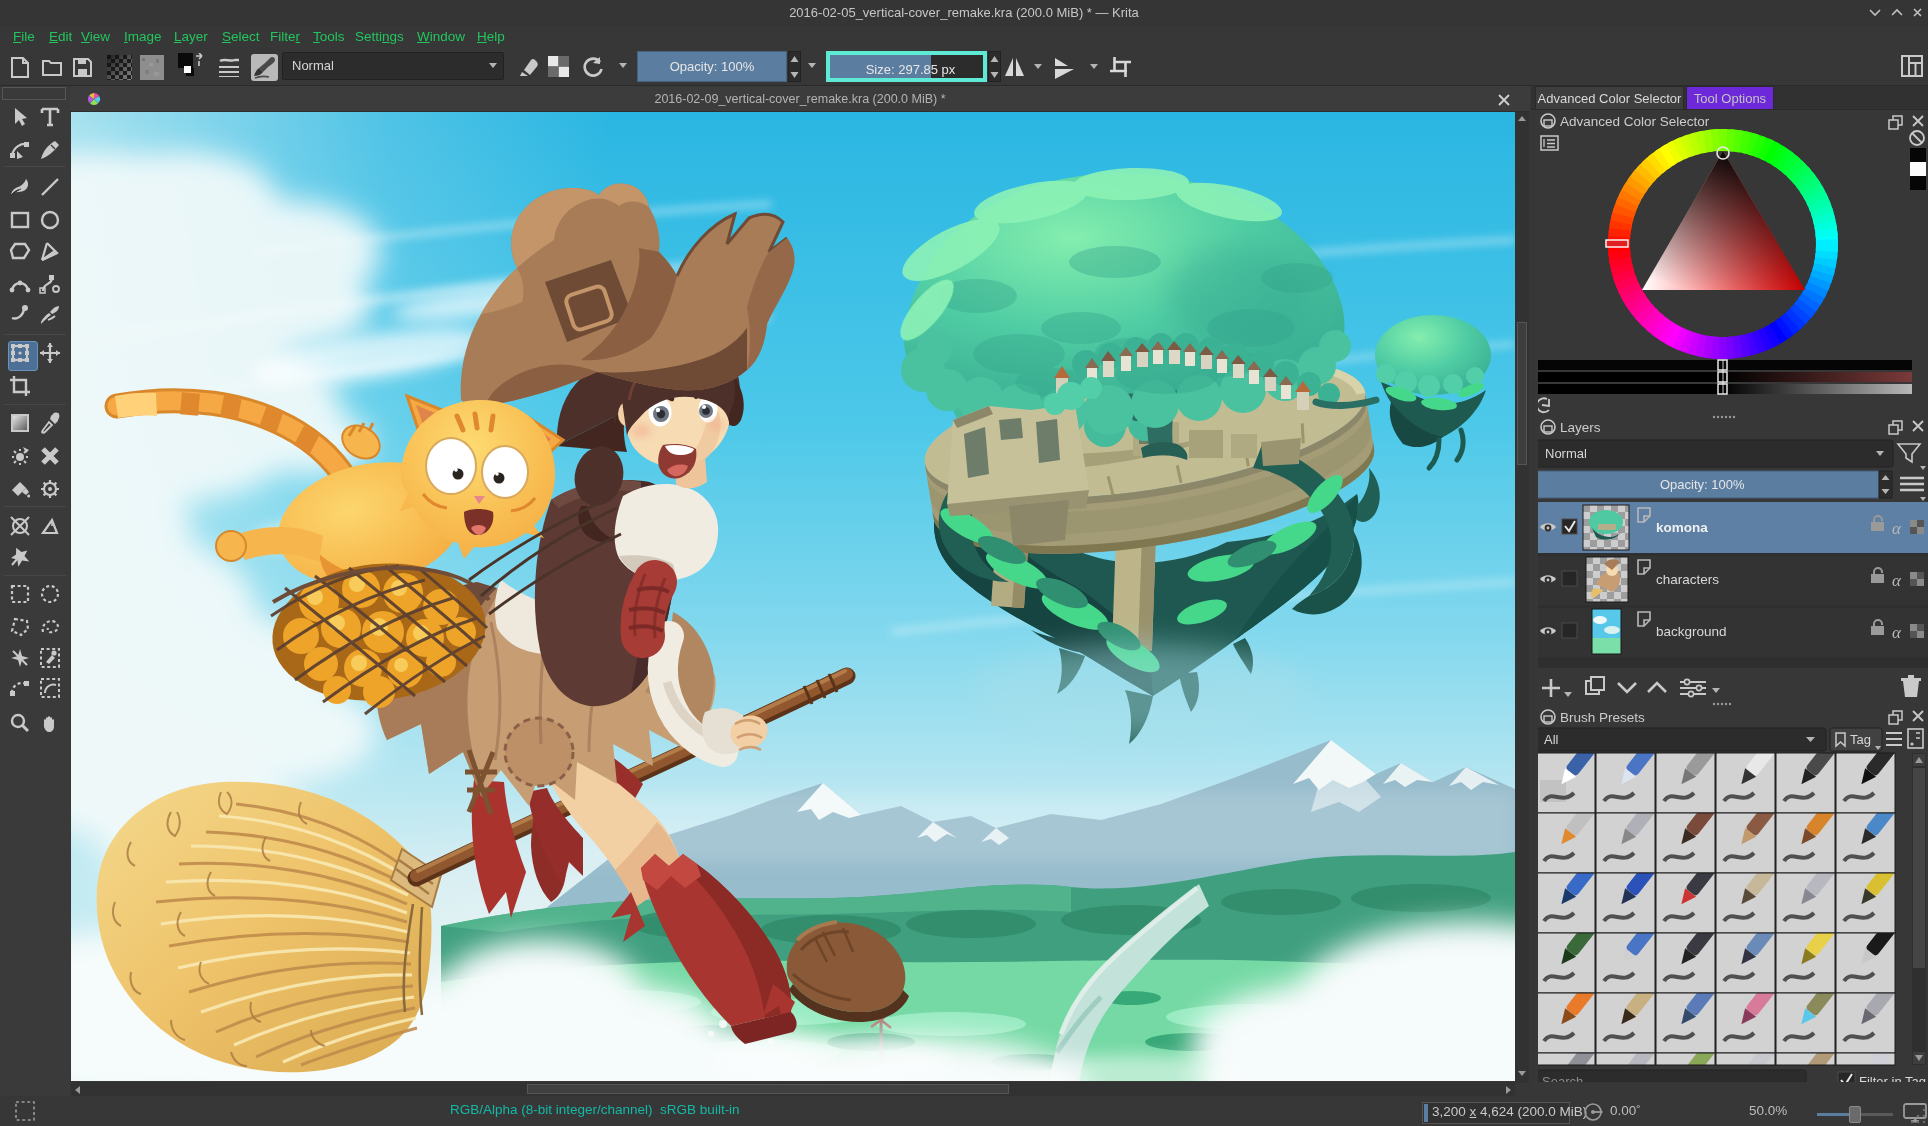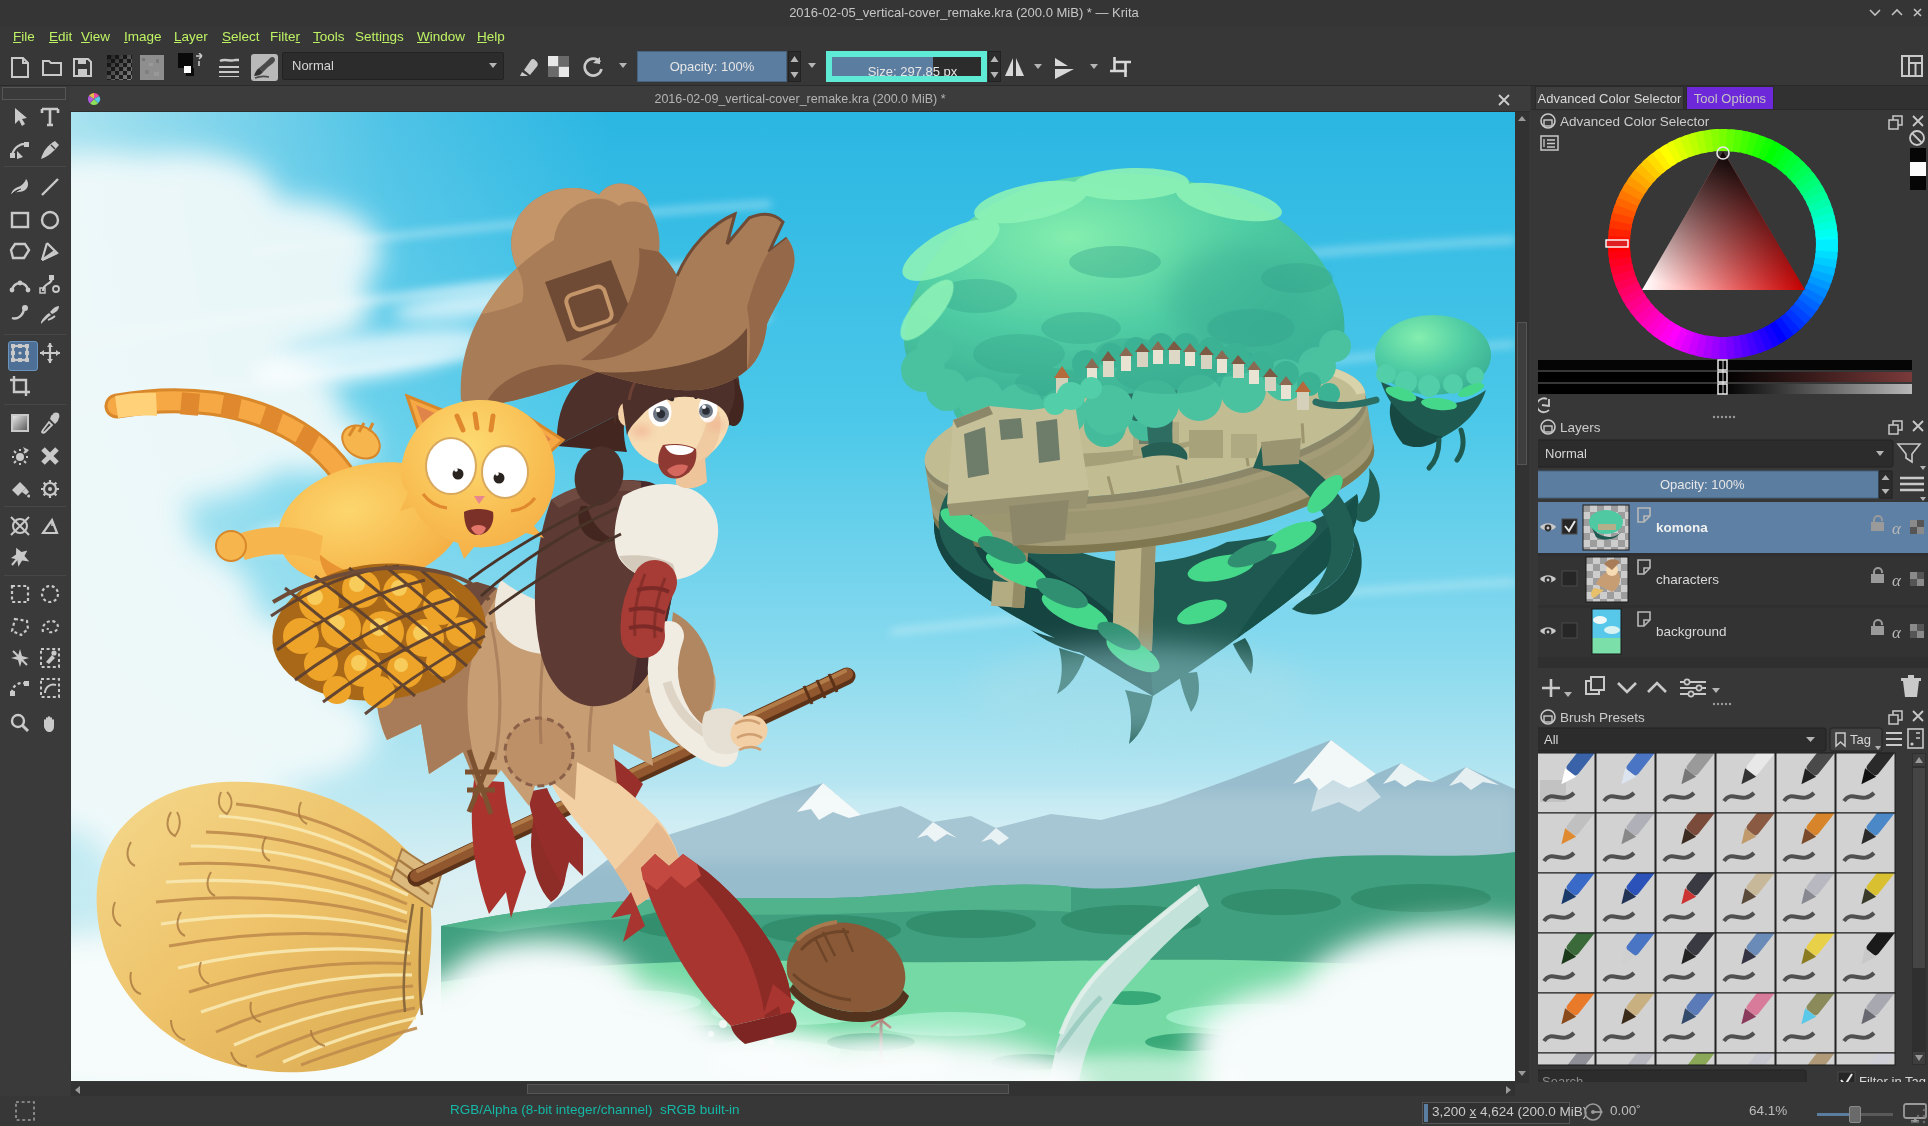--- a/index.html
+++ b/index.html
@@ -1,21 +1,21 @@
 <!DOCTYPE html>
 <html><head>
 <meta charset="utf-8">
 <style>
 html,body{margin:0;padding:0;width:1928px;height:1126px;overflow:hidden;background:#373737;
  font-family:"Liberation Sans",sans-serif;}
 *{box-sizing:border-box;}
 .abs{position:absolute;}
 #titlebar{left:0;top:0;width:1928px;height:26px;background:#353535;color:#c6c6c6;font-size:13px;
  text-align:center;line-height:26px;}
-#menubar{left:0;top:26px;width:1928px;height:24px;background:#373737;color:#bef264;font-size:13.5px;}
+#menubar{left:0;top:26px;width:1928px;height:24px;background:#373737;color:#22c55e;font-size:13.5px;}
 #menubar span{position:absolute;top:3px;}
 #menubar u{text-decoration:underline;}
 #toolbar{left:0;top:50px;width:1928px;height:36px;background:#373737;border-bottom:1px solid #2a2a2a;}
 #toolbox{left:0;top:86px;width:70px;height:1010px;background:#3a3a3a;}
 #mdititle{left:70px;top:86px;width:1460px;height:26px;background:#3c3c3c;color:#b4b4b4;font-size:12.5px;
  text-align:center;line-height:26px;border-bottom:1px solid #2e2e2e;}
 #dockers{left:1530px;top:86px;width:398px;height:1010px;background:#373737;}
 #statusbar{left:0;top:1096px;width:1928px;height:30px;background:#373737;color:#bdbdbd;font-size:13px;}
 .combo{background:#2c2c2c;border:1px solid #222;border-radius:2px;color:#d6d6d6;font-size:13px;}
 .caret{width:0;height:0;border-left:4px solid transparent;border-right:4px solid transparent;
@@ -116,21 +116,21 @@
     <path d="M19 1 L19 8 L12 7 Z" fill="#c9c9c9"></path>
   </svg>
 <div class="abs caret" style="left:619px;top:63px"></div>
 <div class="abs bluefill" style="left:637px;top:51px;width:150px;height:31px;border:1px solid #47627c;color:#e6e6e6;font-size:13px;text-align:center;line-height:30px">Opacity: 100%</div>
 <div class="abs" style="left:788px;top:51px;width:13px;height:31px;background:#2c2c2c;border:1px solid #222"></div>
 <svg class="abs" style="left:789px;top:55px" width="11" height="24">
     <path d="M5.5 1 L9.5 7 L1.5 7 Z" fill="#b5b5b5"></path>
     <path d="M5.5 23 L1.5 17 L9.5 17 Z" fill="#b5b5b5"></path>
   </svg>
 <div class="abs caret" style="left:808px;top:63px"></div>
-<div class="abs" style="left:826px;top:51px;width:161px;height:31px;background:#2c2c2c;border:6px solid #5eead4;overflow:hidden">
+<div class="abs" style="left:826px;top:51px;width:161px;height:31px;background:#2c2c2c;border:4px solid #5eead4;overflow:hidden">
     <div style="position:absolute;left:0;top:0;width:101px;height:31px;background:#5b7da0"></div>
     <div style="position:absolute;left:0;top:0;width:161px;text-align:center;line-height:30px;color:#e6e6e6;font-size:13px">Size: 297.85 px</div>
   </div>
 <div class="abs" style="left:988px;top:51px;width:13px;height:31px;background:#2c2c2c;border:1px solid #222"></div>
 <svg class="abs" style="left:989px;top:55px" width="11" height="24">
     <path d="M5.5 1 L9.5 7 L1.5 7 Z" fill="#b5b5b5"></path>
     <path d="M5.5 23 L1.5 17 L9.5 17 Z" fill="#b5b5b5"></path>
   </svg>
 <svg class="abs" style="left:1002px;top:54px" width="26" height="26">
     <path d="M11 4 L3 22 L11 22 Z" fill="#d8d8d8"></path>
@@ -1729,21 +1729,21 @@
 <div class="abs" style="left:1422px;top:1102px;width:148px;height:22px;background:#313131;border:1px solid #555"></div>
 <div class="abs" style="left:1424px;top:1104px;width:4px;height:18px;background:#5b7da0"></div>
 <div class="abs" style="left:1432px;top:1104px;color:#c9c9c9;font-size:13.5px">3,200 <u>x</u> 4,624 (200.0 MiB)</div>
 <svg class="abs" style="left:1583px;top:1102px" width="20" height="20">
     <circle cx="10" cy="10" r="8" fill="none" stroke="#9a9a9a" stroke-width="1.6"></circle>
     <circle cx="10" cy="10" r="2" fill="#9a9a9a"></circle>
     <path d="M10 10 L17 10" stroke="#9a9a9a" stroke-width="1.8"></path>
     <path d="M17 7 L20 10 L17 13" fill="#9a9a9a"></path>
   </svg>
 <div class="abs" style="left:1610px;top:1103px;color:#bdbdbd;font-size:13.5px">0.00˚</div>
-<div class="abs" style="left:1749px;top:1103px;color:#bdbdbd;font-size:13.5px">64.1%</div>
+<div class="abs" style="left:1749px;top:1103px;color:#bdbdbd;font-size:13.5px">50.0%</div>
 <div class="abs" style="left:1817px;top:1113px;width:33px;height:3px;background:#5b7da0"></div>
 <div class="abs" style="left:1861px;top:1113px;width:32px;height:3px;background:#5a5a5a"></div>
 <div class="abs" style="left:1849px;top:1106px;width:12px;height:17px;background:#6a6a6a;border:1px solid #8a8a8a;border-radius:2px"></div>
 <svg class="abs" style="left:1903px;top:1103px" width="24" height="20">
     <rect x="1" y="1" width="22" height="14" rx="2" fill="none" stroke="#9a9a9a" stroke-width="1.8"></rect>
     <rect x="8" y="17" width="8" height="2.5" fill="#9a9a9a"></rect>
     <rect x="11" y="15" width="2.5" height="3" fill="#9a9a9a"></rect>
   </svg>
 <svg class="abs" style="left:1906px;top:1106px" width="20" height="18">
     <circle cx="18" cy="16" r="1.3" fill="#6a6a6a"></circle>

